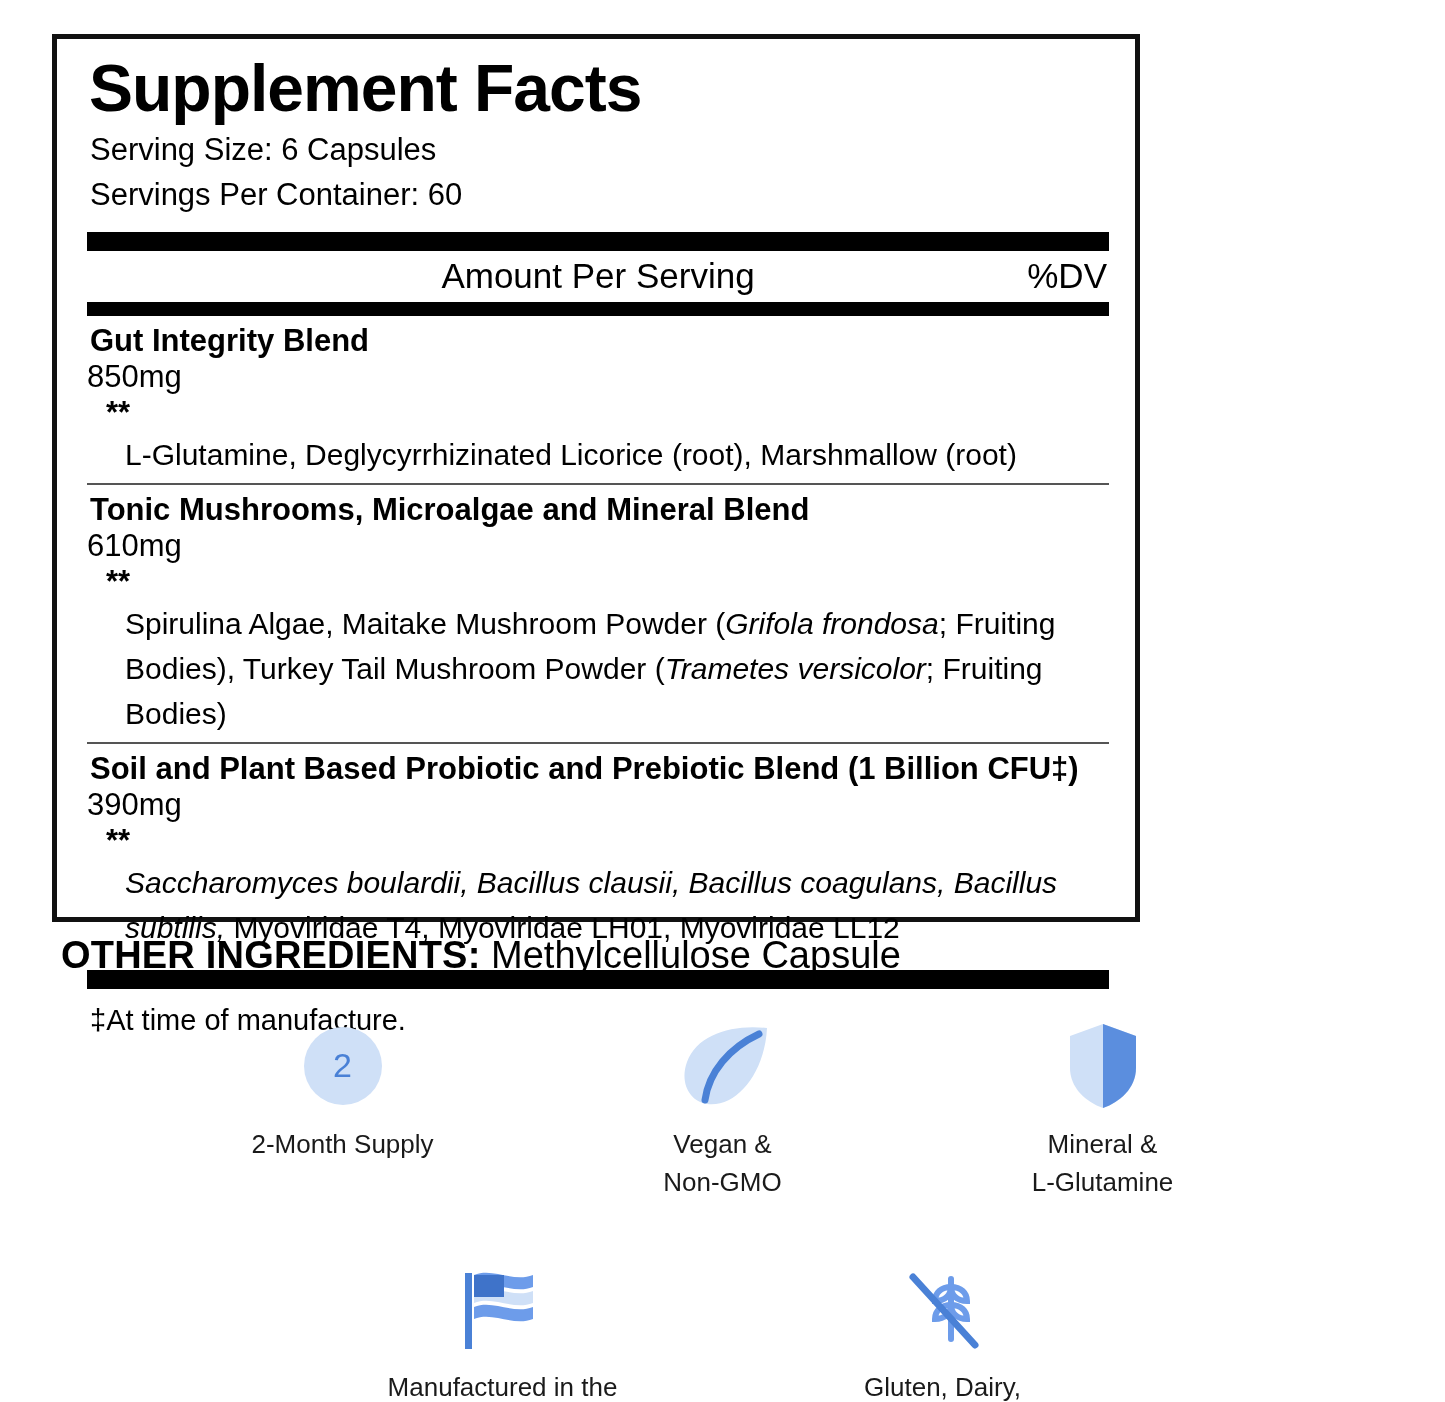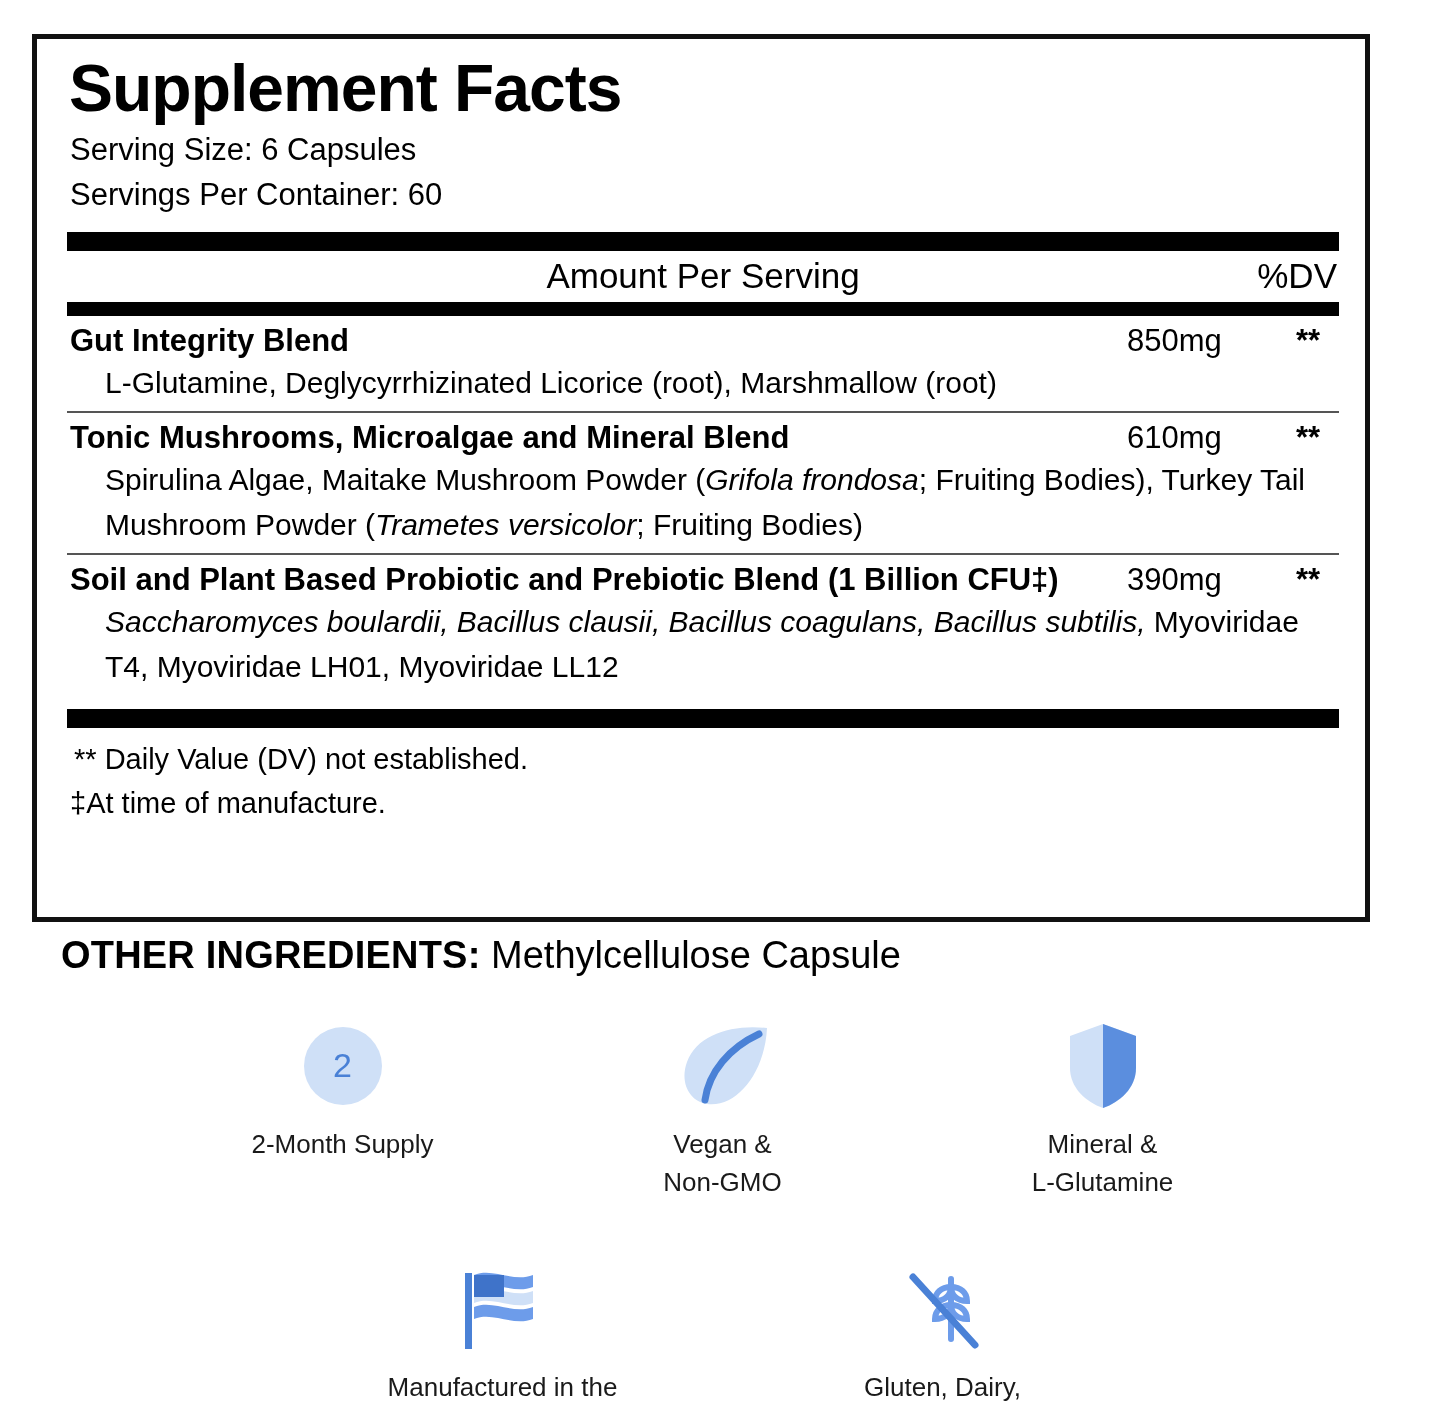--- a/index.html
+++ b/index.html
@@ -12,23 +12,23 @@
     height: 1402px;
     font-family: "Liberation Sans", sans-serif;
     color: #000000;
     position: relative;
     overflow: hidden;
   }
 
   
   .panel {
     position: absolute;
-    left: 32px;
+    left: 52px;
     top: 34px;
-    width: 1338px;
+    width: 1088px;
     height: 888px;
     border: 5px solid #111111;
     background: #ffffff;
     box-sizing: border-box;
   }
   .panel-inner {
     padding: 8px 26px 0 30px;
   }
 
   .sf-title {
@@ -86,20 +86,21 @@
   .zinc-row .pct { min-width: 92px; text-align: right; }
 
   .blend {
     padding: 7px 0 6px 0;
   }
   .blend-head {
     display: flex;
     align-items: baseline;
     font-size: 31px;
     font-weight: bold;
+    flex-direction: column;
   }
   .blend-head .bname { flex: 1; padding-left: 3px; }
   .blend-head .bamt {
     width: 150px;
     text-align: left;
     font-weight: normal;
   }
   .blend-head .bdv {
     width: 62px;
     text-align: center;
@@ -224,21 +225,20 @@
         <span class="bname">Soil and Plant Based Probiotic and Prebiotic Blend (1 Billion CFU‡)</span>
         <span class="bamt">390mg</span>
         <span class="bdv">**</span>
       </div>
       <div class="blend-body"><span class="ital">Saccharomyces boulardii, Bacillus clausii, Bacillus coagulans, Bacillus subtilis,</span><span> Myoviridae T4, Myoviridae LH01, Myoviridae LL12</span></div>
     </div>
 
     <div class="rule-thick"></div>
 
     <div class="footnotes">
-      <div class="fn1">** Daily Value (DV) not established.</div>
       <div>‡At time of manufacture.</div>
     </div>
 
   </div>
 </div>
 
 <div class="other-ing">
   <span class="label">OTHER INGREDIENTS:</span>
   <span>Methylcellulose Capsule</span>
 </div>

